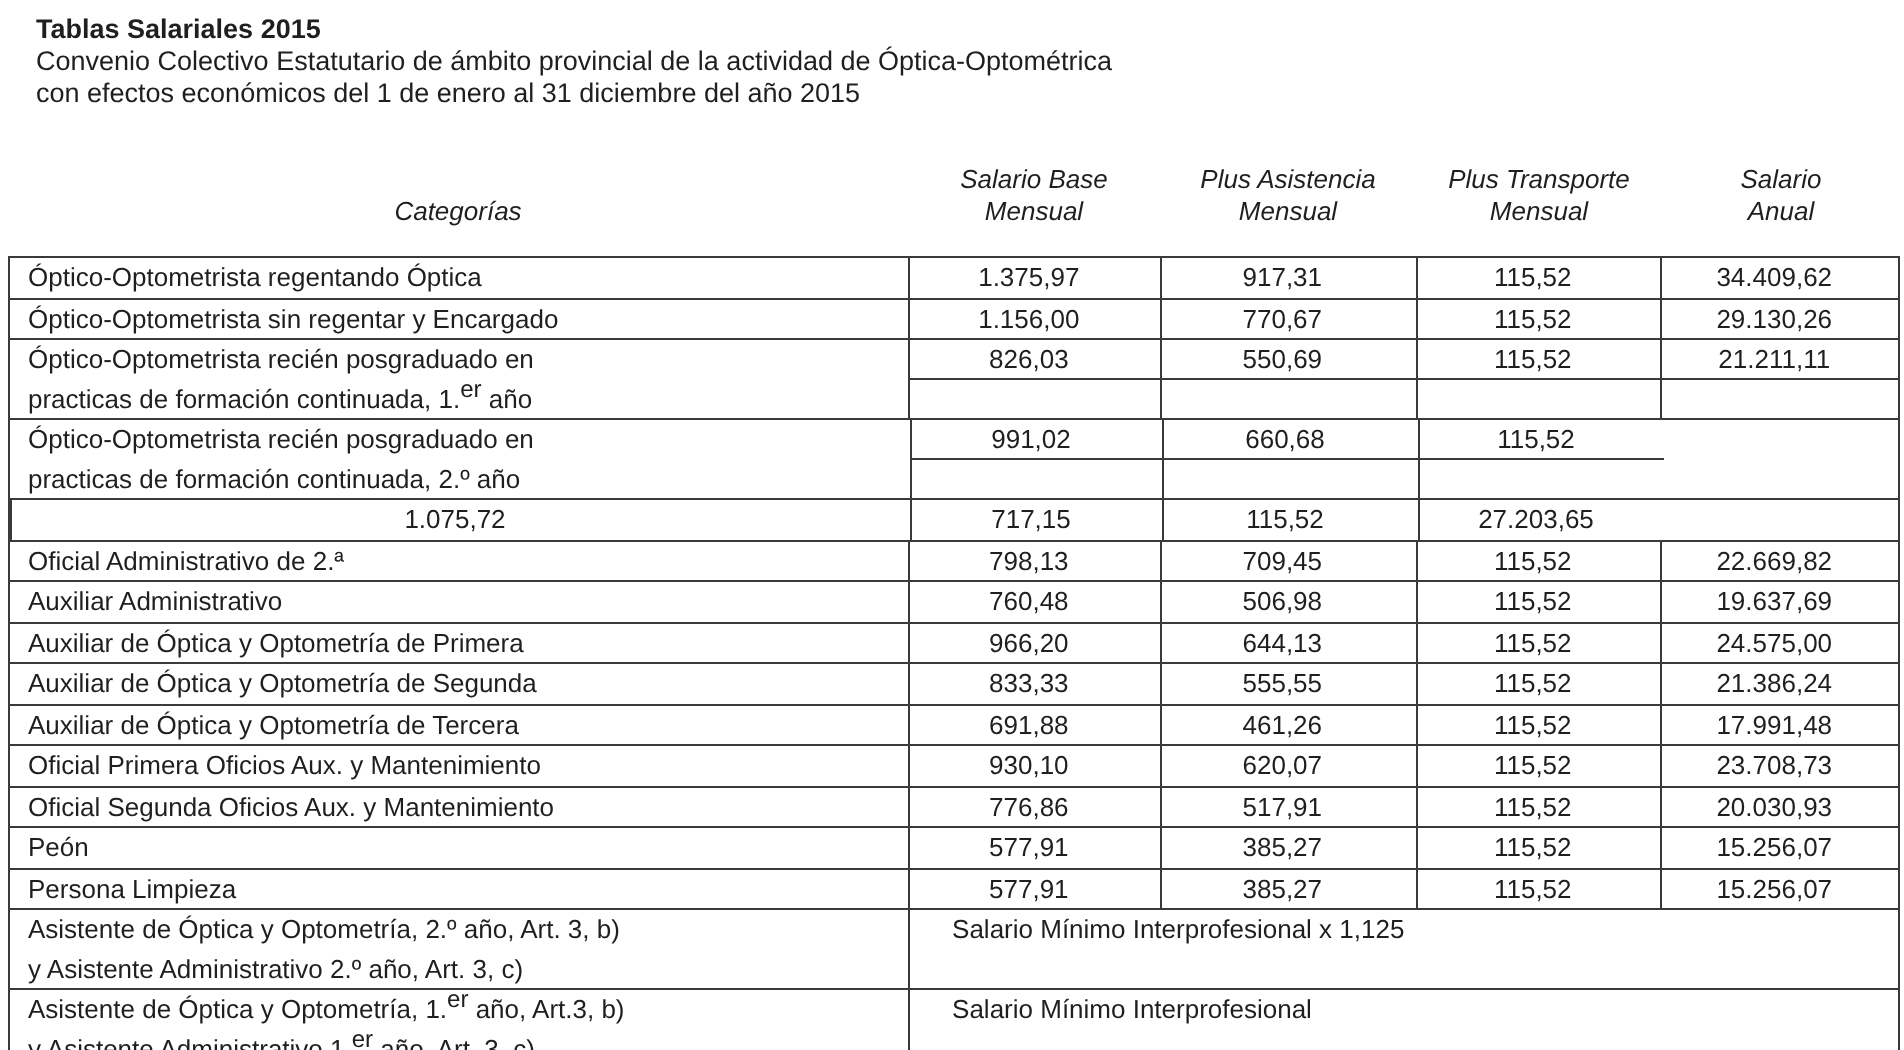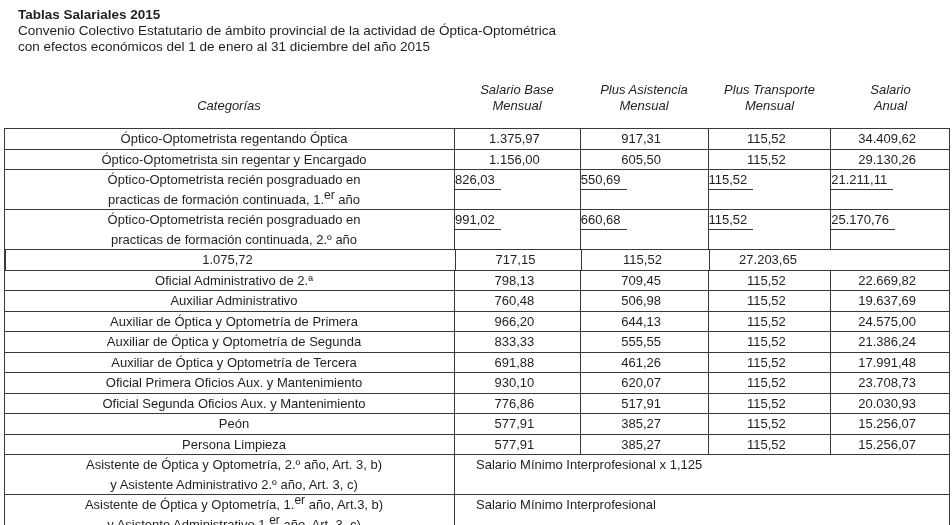--- a/index.html
+++ b/index.html
@@ -44,31 +44,31 @@
   }
   .trow{display:flex;border-bottom:1px solid var(--bc);}
   .trow:last-child{border-bottom:none;}
   .trow>:nth-child(1){width:var(--cat-w);}
   .trow>:nth-child(2){width:var(--c1-w);}
   .trow>:nth-child(3){width:var(--c2-w);}
   .trow>:nth-child(4){width:var(--c3-w);}
   .trow>:nth-child(5){width:var(--c4-w);}
   .trow.span>:nth-child(2){width:496px;}
   .cell{line-height:var(--rh);}
-  .cat{padding-left:9px;height:var(--rh);text-align:center;}
+  .cat{padding-left:9px;height:var(--rh);}
   .trow.double .cat,.trow.span .cat{height:39px;}
   .val{
     border-left:1px solid var(--bc);
     text-align:center;
     padding-right:6px;
     height:var(--rh);
   }
   .valcol{
     border-left:1px solid var(--bc);
-    display:flex;flex-direction:row;
+    display:flex;flex-direction:column;
     height:39px;
   }
   .valcol .val{border-left:none;border-bottom:1px solid var(--bc);height:19.5px;}
   .valcol .empty{flex:1;}
   .spanval{
     border-left:1px solid var(--bc);
     padding-left:21px;
     height:39px;
     line-height:var(--rh);
   }
@@ -111,21 +111,21 @@
       <div class="trow single">
         <div class="cell cat">Óptico-Optometrista regentando Óptica</div>
         <div class="cell val">1.375,97</div>
         <div class="cell val">917,31</div>
         <div class="cell val">115,52</div>
         <div class="cell val">34.409,62</div>
       </div>
       <div class="trow single">
         <div class="cell cat">Óptico-Optometrista sin regentar y Encargado</div>
         <div class="cell val">1.156,00</div>
-        <div class="cell val">605,50</div>
+        <div class="cell val">770,67</div>
         <div class="cell val">115,52</div>
         <div class="cell val">29.130,26</div>
       </div>
       <div class="trow double">
         <div class="cell cat">Óptico-Optometrista recién posgraduado en<br>practicas de formación continuada, 1.<sup>er</sup> año</div>
         <div class="valcol">
           <div class="cell val">826,03</div>
           <div class="cell empty"></div>
         </div>
         <div class="valcol">
@@ -146,24 +146,20 @@
         <div class="valcol">
           <div class="cell val">991,02</div>
           <div class="cell empty"></div>
         </div>
         <div class="valcol">
           <div class="cell val">660,68</div>
           <div class="cell empty"></div>
         </div>
         <div class="valcol">
           <div class="cell val">115,52</div>
-          <div class="cell empty"></div>
-        </div>
-        <div class="valcol">
-          <div class="cell val">25.170,76</div>
           <div class="cell empty"></div>
         </div>
       </div>
       <div class="trow single">
         <div class="cell val">1.075,72</div>
         <div class="cell val">717,15</div>
         <div class="cell val">115,52</div>
         <div class="cell val">27.203,65</div>
       </div>
       <div class="trow single">

